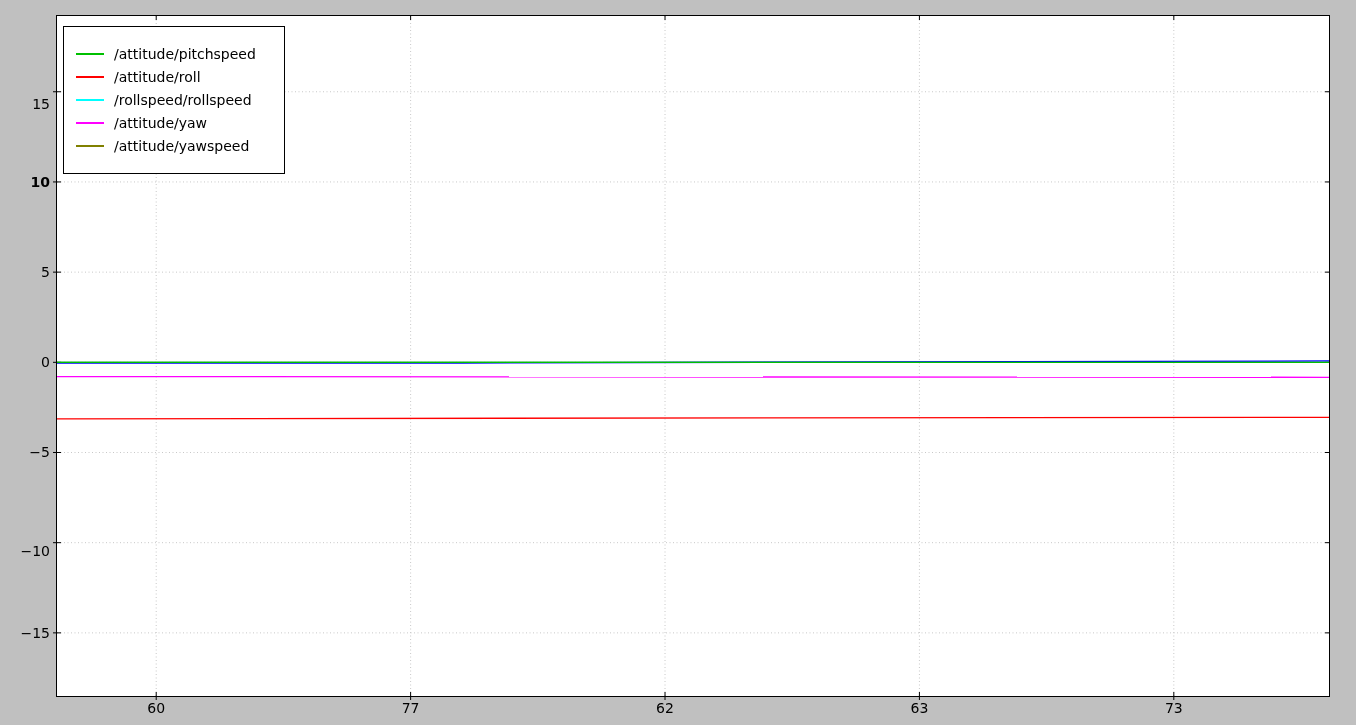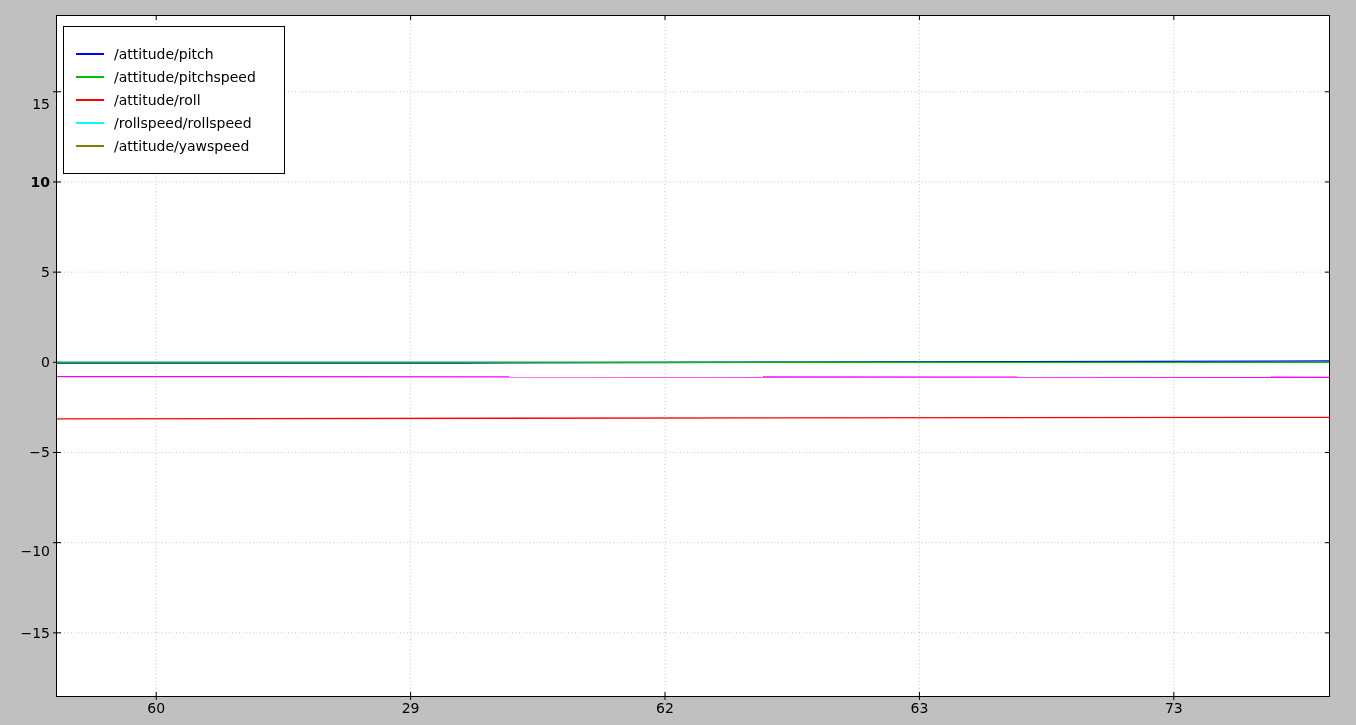--- a/index.html
+++ b/index.html
@@ -78,41 +78,41 @@
       <div class="ytick" style="top: 104px; color: rgb(0, 0, 0);">15</div>
       <div class="ytick" style="top: 181.942px; color: rgb(0, 0, 0); font-weight: bold;">10</div>
       <div class="ytick" style="top: 272.127px; color: rgb(0, 0, 0);">5</div>
       <div class="ytick" style="top: 362.313px; color: rgb(0, 0, 0);">0</div>
       <div class="ytick" style="top: 452.499px; color: rgb(0, 0, 0);">−5</div>
       <div class="ytick" style="top: 551px; color: rgb(0, 0, 0);">−10</div>
       <div class="ytick" style="top: 632.87px; color: rgb(0, 0, 0);">−15</div>
     </div>
   <div id="x-axis-labels">
       <div class="xtick" style="left: 156.216px; color: rgb(0, 0, 0);">60</div>
-      <div class="xtick" style="left: 410.616px; color: rgb(0, 0, 0);">29</div>
+      <div class="xtick" style="left: 410.616px; color: rgb(0, 0, 0);">77</div>
       <div class="xtick" style="left: 665.016px; color: rgb(0, 0, 0);">62</div>
       <div class="xtick" style="left: 919.416px; color: rgb(0, 0, 0);">63</div>
       <div class="xtick" style="left: 1173.82px; color: rgb(0, 0, 0);">73</div>
     </div>
 
   <div id="legend">
-      <div class="legend-row">
-        <span class="legend-swatch" style="border-top-color: rgb(0, 0, 255);"></span>
-        <span class="legend-label">/attitude/pitch</span>
-      </div>
       <div class="legend-row">
         <span class="legend-swatch" style="border-top-color: rgb(0, 192, 0);"></span>
         <span class="legend-label">/attitude/pitchspeed</span>
       </div>
       <div class="legend-row">
         <span class="legend-swatch" style="border-top-color: rgb(255, 0, 0);"></span>
         <span class="legend-label">/attitude/roll</span>
       </div>
       <div class="legend-row">
         <span class="legend-swatch" style="border-top-color: rgb(0, 255, 255);"></span>
         <span class="legend-label">/rollspeed/rollspeed</span>
       </div>
       <div class="legend-row">
+        <span class="legend-swatch" style="border-top-color: rgb(255, 0, 255);"></span>
+        <span class="legend-label">/attitude/yaw</span>
+      </div>
+      <div class="legend-row">
         <span class="legend-swatch" style="border-top-color: rgb(128, 128, 0);"></span>
         <span class="legend-label">/attitude/yawspeed</span>
       </div>
     </div>
 </div>
 
 </body></html>

